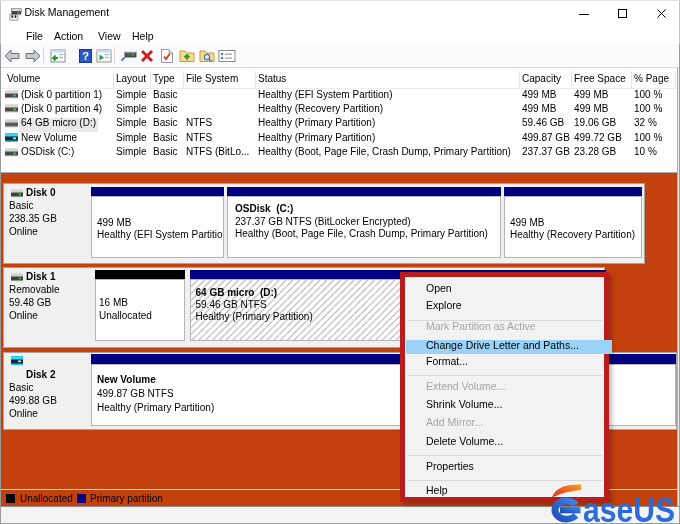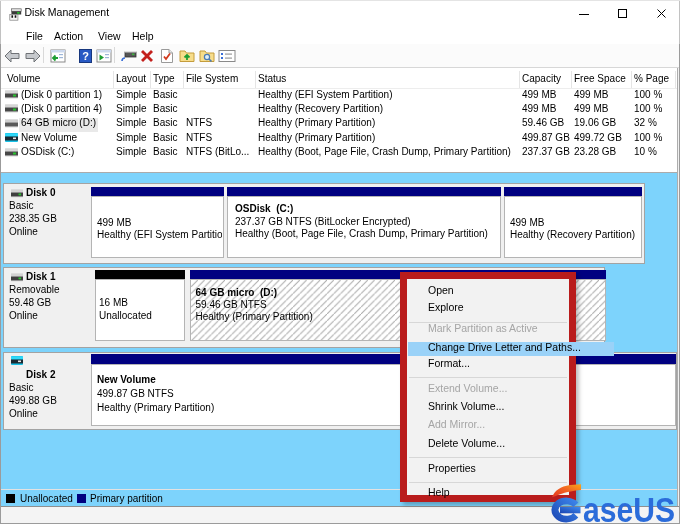--- a/index.html
+++ b/index.html
@@ -16,32 +16,32 @@
 #menubar span { top:1.5px; line-height:12px;padding-left:16px; }
 
 #toolbar { position:absolute; left:1px; top:44px; width:678px; height:24px; background:#fbfbfb; border-bottom:1px solid #d7d7d7; }
 .tsep { position:absolute; top:3px; width:1px; height:16px; background:#d9d9d9; }
 
 #table { position:absolute; left:1px; top:68px; width:677px; height:104px; background:#fff; }
 .hline { position:absolute; background:#e5e5e5; width:1px; top:3px; height:17px; }
 .hdrtext { position:absolute; top:5px; font-size:10px; }
 .cell { position:absolute; font-size:10px; line-height:14px; height:14px; }
 
-#gfx { position:absolute; left:1px; top:172px; width:677px; height:334px; background:#7dd3fc; border-top:1px solid #ababab; }
+#gfx { position:absolute; left:1px; top:172px; width:677px; height:334px; background:#c2410c; border-top:1px solid #ababab; }
 .panel { position:absolute; background:#f0f0f0; border:1px solid #a3a3a3; }
 .dlabel { font-size:10px; line-height:13px; }
 .bar { position:absolute; background:#000080; }
 .body { position:absolute; background:#fff; border:1px solid #b4b4b4; }
 .ctext { position:absolute; font-size:10px; line-height:12.5px; }
 
 .legsq { position:absolute; width:9px; height:9px; }
 
 #statusbar { position:absolute; left:1px; top:506px; width:678px; height:17px; background:#f4f4f4; border-top:1px solid #8f8f8f; }
 
-#menu { position:absolute; left:400px; top:272px; width:176px; height:230px; background:#f2f2f2; border:7px solid #b91c1c; box-shadow:3px 3px 4px rgba(0,0,0,0.25); }
+#menu { position:absolute; left:400px; top:272px; width:209px; height:230px; background:#f2f2f2; border:5px solid #b91c1c; box-shadow:3px 3px 4px rgba(0,0,0,0.25); }
 .mi { position:absolute; left:21px; font-size:10.5px; line-height:14px; white-space:nowrap; }
 .mi.dis { color:#a5a5a5; }
 .msep { position:absolute; left:2px; right:2px; height:1px; background:#d7d7d7; }
 #mhl { position:absolute; left:1px; top:63px; width:206px; height:14px; background:#9ad2f8; }
 </style>
 </head>
 <body>
 <div id="win">
   <div class="abs" style="left:0;top:0;width:680px;height:1px;background:#e4e4e4;z-index:60"></div>
   <div class="abs" style="left:0;top:1px;width:1px;height:43px;background:#c2c2c2;z-index:60"></div>

